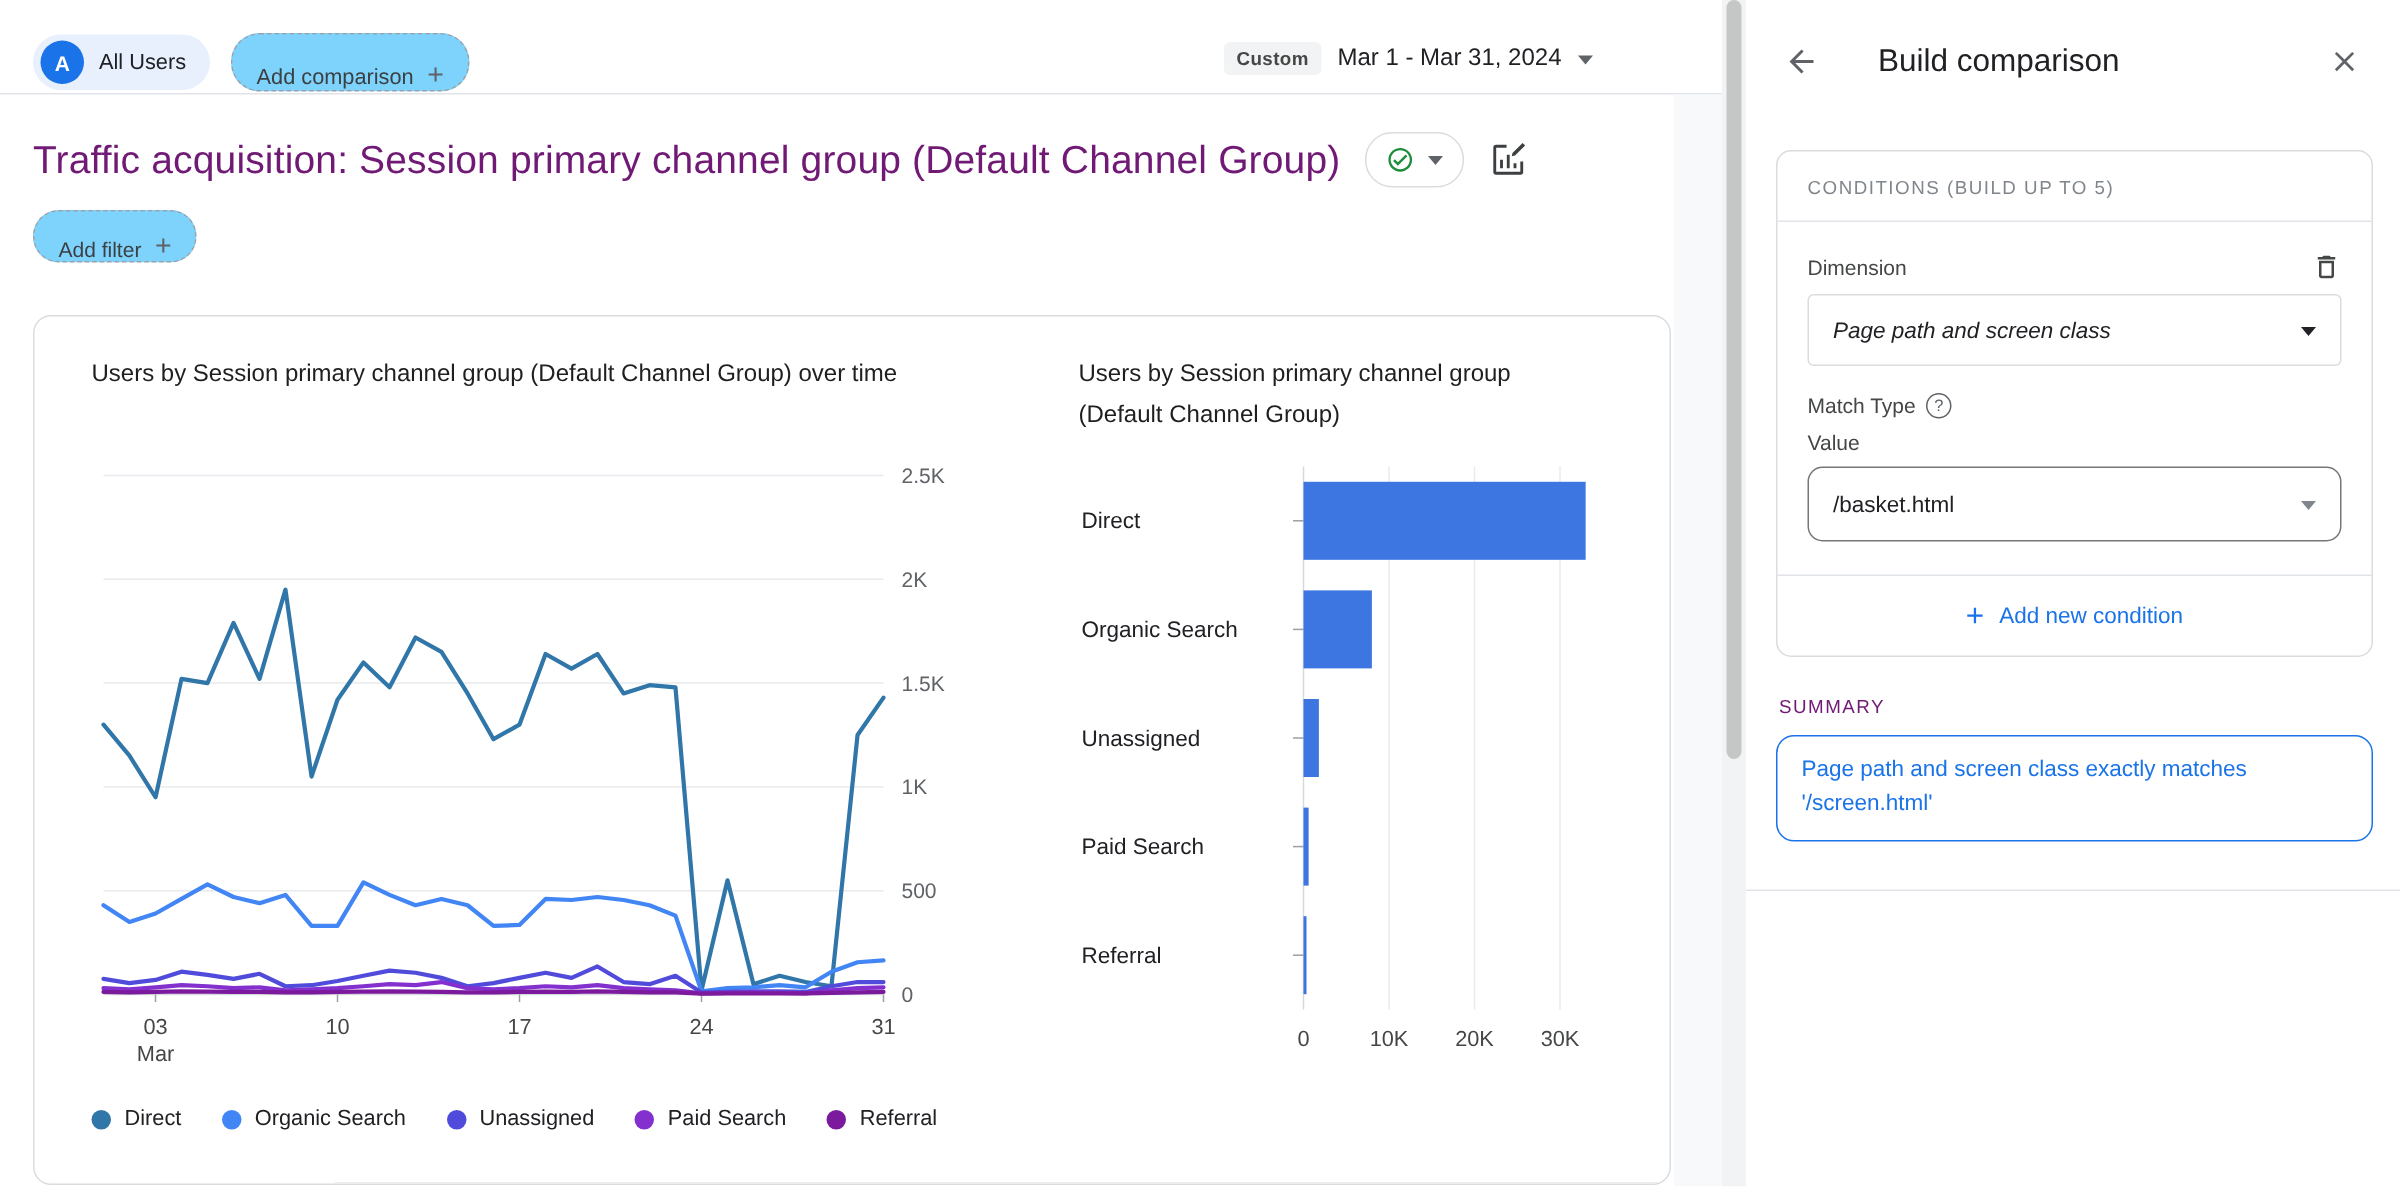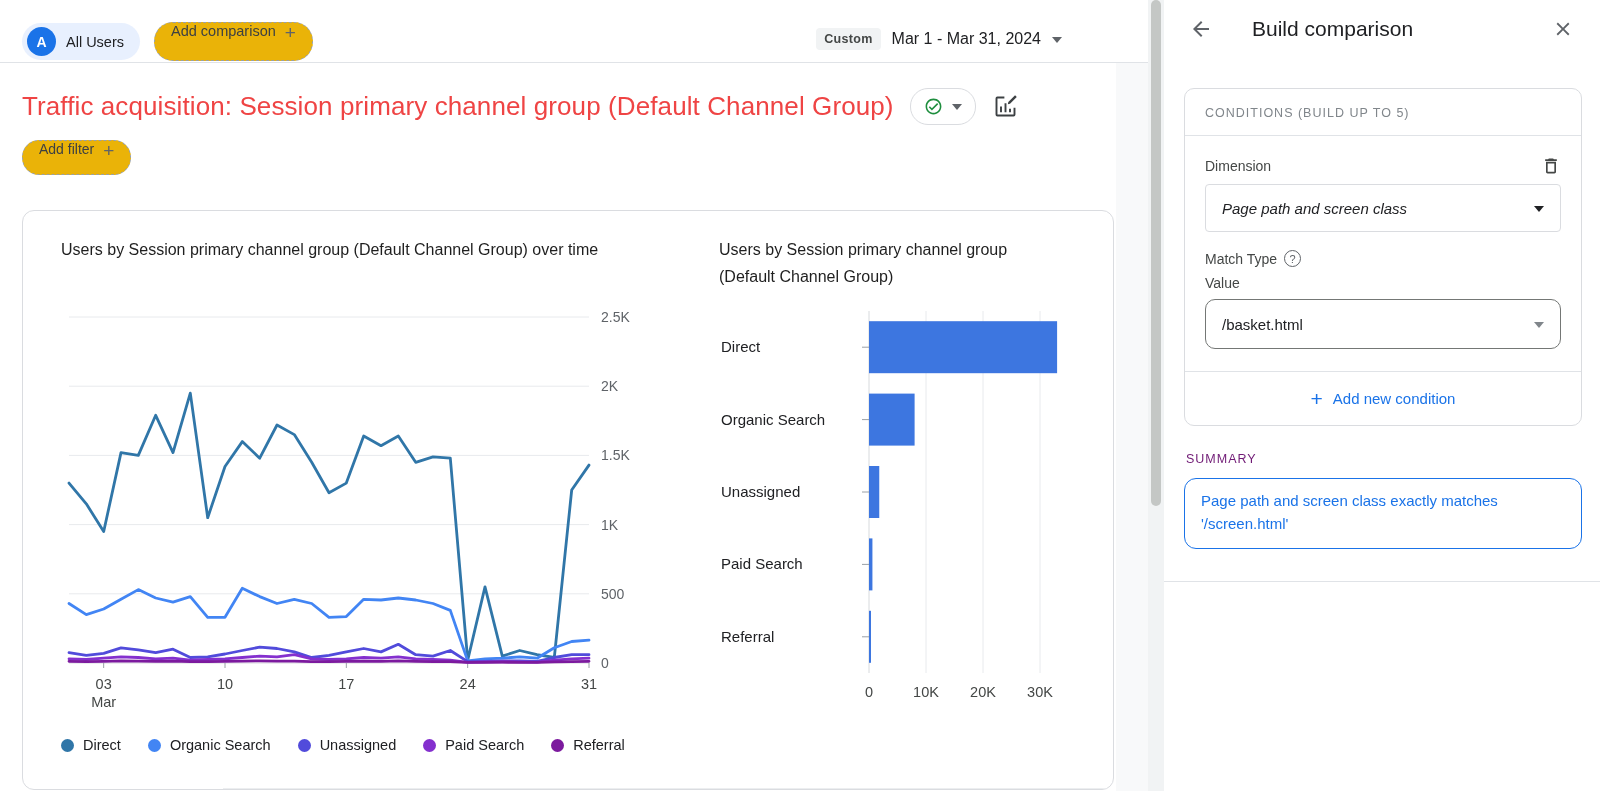--- a/index.html
+++ b/index.html
@@ -3,62 +3,62 @@
 <meta charset="utf-8">
 <style>
   html,body{margin:0;padding:0;width:1600px;height:791px;overflow:hidden;position:relative;
     font-family:"Liberation Sans",sans-serif;background:#fff;color:#202124;}
   
   .main{position:absolute;left:0;top:0;width:1148px;height:791px;background:#fff;}
   .chip-row{position:absolute;left:22px;top:22px;display:flex;align-items:center;gap:14px;}
   .allusers{display:flex;align-items:center;gap:10px;background:#e8f0fe;border-radius:19px;height:37px;padding:0 16px 0 5px;cursor:pointer;}
   .avatar{width:29px;height:29px;border-radius:50%;background:#1a73e8;color:#fff;display:flex;align-items:center;justify-content:center;font-size:14px;font-weight:bold;}
   .allusers span.lbl{font-size:14.5px;color:#202124;}
-  .dashed-pill{display:flex;align-items:flex-start;gap:9px;border:1px dashed #9aa0a6;border-radius:19px;height:37px;padding:0 16px;font-size:14.5px;font-weight:500;color:#3c4043;background:#eab308;cursor:pointer;}
+  .dashed-pill{display:flex;align-items:flex-end;gap:9px;border:1px dashed #9aa0a6;border-radius:19px;height:37px;padding:0 16px;font-size:14.5px;font-weight:500;color:#3c4043;background:#7dd3fc;cursor:pointer;}
   .plus{font-size:19px;font-weight:400;color:#5f6368;line-height:1;}
   .date-group{position:absolute;right:86px;top:28px;display:flex;align-items:center;gap:11px;cursor:pointer;}
   .custom-badge{background:#f1f3f4;color:#444746;font-size:12.5px;font-weight:600;padding:4px 8px;border-radius:4px;letter-spacing:.3px;}
   .date-label{font-size:16px;font-weight:400;color:#202124;}
   .car{width:0;height:0;border:5px solid transparent;border-top:6px solid #5f6368;margin-top:6px;display:inline-block;}
   .car.dark{border-top-color:#202124;}
   .car.gray{border-top-color:#80868b;}
   .hrule{position:absolute;height:1px;background:#e0e3e7;}
   .title-row{position:absolute;left:22px;top:88px;display:flex;align-items:center;gap:16px;}
-  .title-row h1{margin:0;font-size:26px;font-weight:400;color:#ef4444;letter-spacing:.1px;white-space:nowrap;}
+  .title-row h1{margin:0;font-size:26px;font-weight:400;color:#701a75;letter-spacing:.1px;white-space:nowrap;}
   .ok-pill{display:flex;align-items:center;gap:9px;border:1px solid #dadce0;border-radius:18px;height:35px;padding:0 13px;cursor:pointer;background:#fff;}
   .addfilter{position:absolute;left:22px;top:140px;height:33px;border-radius:17px;font-size:14px;}
   
   .card{position:absolute;left:22px;top:210px;width:1092px;height:580px;background:#fff;border:1px solid #dadce0;border-radius:12px;box-sizing:border-box;padding:26px 0 0 38px;display:flex;overflow:hidden;gap:36px;}
   .chart-title{font-size:16px;line-height:1.68;color:#1f1f1f;font-weight:400;}
   .left-chart{width:600px;}
   .left-chart .chart-title{width:540px;height:58px;}
   .right-chart{margin-left:42px;width:405px;}
   .right-chart .chart-title{width:310px;height:58px;}
   svg text{font-family:"Liberation Sans",sans-serif;}
   .legend{margin-top:20px;display:flex;align-items:center;gap:27px;font-size:14.5px;color:#202124;}
   .lg-item{display:inline-flex;align-items:center;gap:9px;}
   .lg-dot{width:13px;height:13px;border-radius:50%;display:inline-block;}
   .table-hint{position:absolute;left:200px;right:0;bottom:0;height:1px;background:#eceef0;}
   
   .gutter{position:absolute;left:1116px;top:63px;width:32px;height:728px;background:#f8f9fa;}
   .scrolltrack{position:absolute;left:1148px;top:0;width:16px;height:791px;background:#f1f3f4;}
   .scrollthumb{position:absolute;left:3px;top:0;width:10px;height:506px;background:#c4c7c5;border-radius:6px;}
   
-  .panel{position:absolute;left:1164px;top:0;width:436px;height:625px;background:#fff;border-radius:14px;}
+  .panel{position:absolute;left:1164px;top:12px;width:436px;height:625px;background:#fff;border-radius:14px;}
   .panel-header{height:58px;display:flex;align-items:center;padding:0 24px;}
   .panel-header h2{margin:0 0 0 38px;font-size:21px;font-weight:400;color:#202124;flex:1;}
   .icon-btn{width:26px;height:26px;display:flex;align-items:center;justify-content:center;cursor:pointer;flex:0 0 auto;}
   .cond-card{border:1px solid #dadce0;border-radius:10px;margin:30px 18px 0 20px;background:#fff;}
   .cond-head{padding:17px 20px 15px;font-size:12.5px;font-weight:500;letter-spacing:1px;color:#80868b;border-bottom:1px solid #e0e3e7;}
   .cond-body{padding:20px 20px 22px;}
   .field-label-row{display:flex;align-items:center;justify-content:space-between;margin-bottom:8px;}
   .field-label{font-size:14px;color:#444746;}
   .select{height:48px;border:1px solid #dadce0;border-radius:4px;display:flex;align-items:center;justify-content:space-between;padding:0 16px;font-size:15px;color:#202124;cursor:pointer;background:#fff;box-sizing:border-box;font-style:italic;}
   .mt18{margin-top:0;margin-bottom:18px;}
-  .mt-label{display:flex;align-items:center;gap:7px;margin-bottom:8px;}
+  .mt-label{display:flex;align-items:flex-start;gap:7px;margin-bottom:8px;}
   .help-ic{width:17px;height:17px;border:1.6px solid #5f6368;border-radius:50%;color:#5f6368;font-size:11px;display:inline-flex;align-items:center;justify-content:center;box-sizing:border-box;cursor:pointer;}
   .value-box{height:50px;border:1px solid #747775;border-radius:10px;display:flex;align-items:center;justify-content:space-between;padding:0 16px;font-size:15px;color:#202124;cursor:pointer;box-sizing:border-box;}
   .cond-foot{border-top:1px solid #e0e3e7;height:53px;display:flex;align-items:center;justify-content:center;gap:10px;color:#1a73e8;font-size:15px;font-weight:500;cursor:pointer;}
   .cond-foot .plusb{font-size:21px;font-weight:400;}
   .summary-label{margin:26px 0 0 22px;font-size:12.5px;font-weight:500;letter-spacing:1px;color:#701a75;}
   .summary-box{margin:12px 18px 0 20px;border:1.6px solid #1a73e8;border-radius:12px;padding:11px 16px 13px;color:#1a73e8;font-size:15px;font-weight:500;line-height:1.5;}
   .panel-hr{height:1px;background:#e0e3e7;margin-top:32px;}
 </style>
 </head>
 <body>

